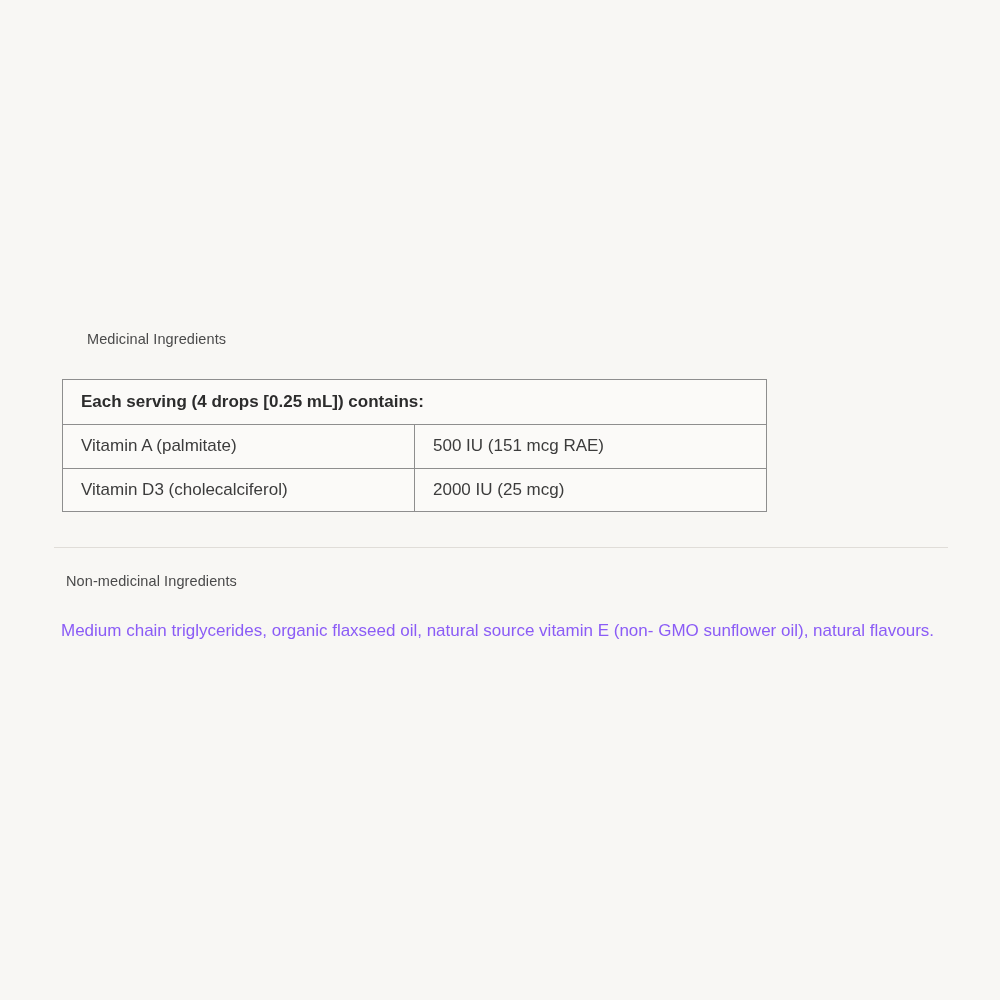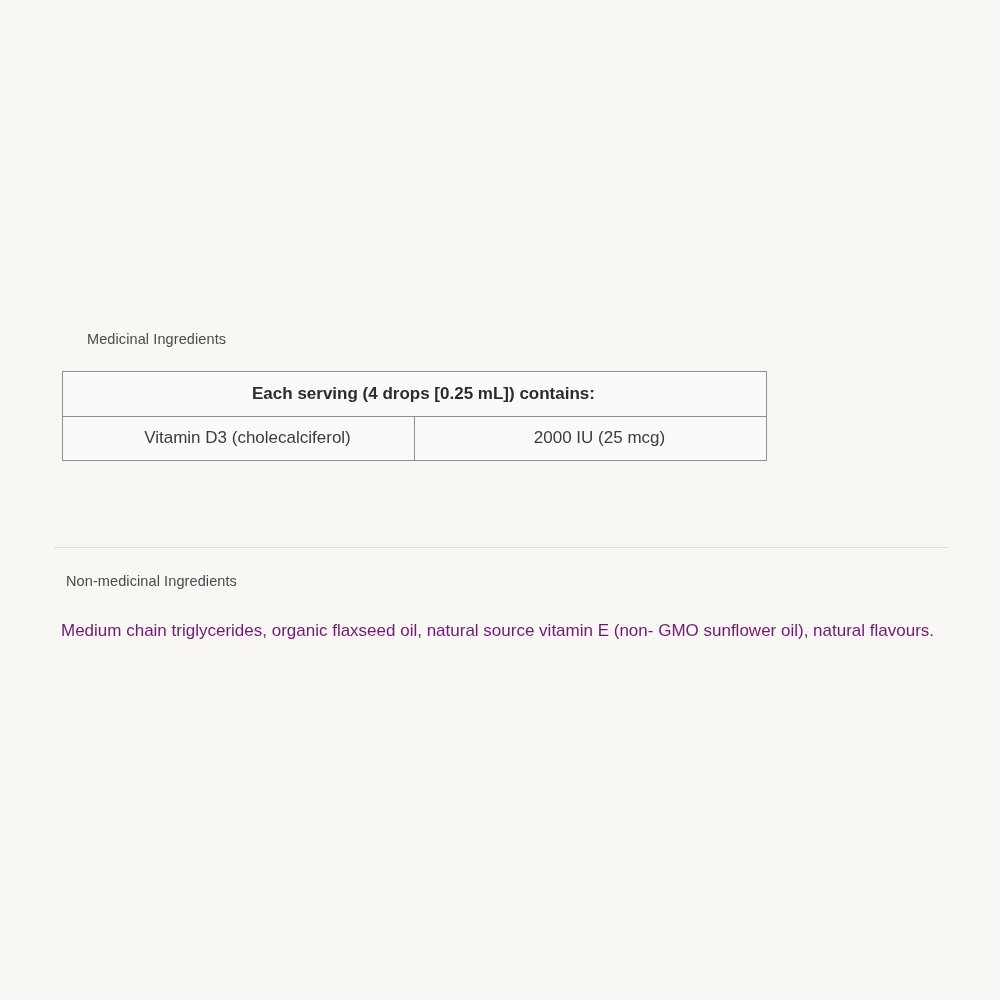--- a/index.html
+++ b/index.html
@@ -33,26 +33,25 @@
 
   #medicinal-label {
     left: 54px;
     top: 331px;
     margin-left: 33px;
   }
 
   .ingredients-table {
     position: absolute;
     left: 62px;
-    top: 371px;
+    top: 379px;
     width: 705px;
     border-collapse: collapse;
     background: #fbfaf8;
     table-layout: fixed;
-    text-align: center;
   }
 
   .ingredients-table td {
     border: 1px solid #8e8e8e;
     padding: 10px 0 11px 18px;
     font-size: 17px;
     color: #3c3c3c;
     vertical-align: middle;
     background: #fbfaf8;
     line-height: 1.25;
@@ -88,34 +87,38 @@
     top: 573px;
   }
 
   .body-text {
     position: absolute;
     left: 61px;
     top: 614px;
     width: 890px;
     font-size: 17px;
     line-height: 34px;
-    color: #701a75;
+    color: #8b5cf6;
   }
 </style>
 </head>
 <body>
 
 <div class="page">
 
   <div class="section-label" id="medicinal-label">Medicinal Ingredients</div>
 
   <table class="ingredients-table">
     <tbody>
       <tr class="header-row">
         <td colspan="2">Each serving (4 drops [0.25 mL]) contains:</td>
+      </tr>
+      <tr>
+        <td class="col-name">Vitamin A (palmitate)</td>
+        <td class="col-amount">500 IU (151 mcg RAE)</td>
       </tr>
       <tr>
         <td class="col-name">Vitamin D3 (cholecalciferol)</td>
         <td class="col-amount">2000 IU (25 mcg)</td>
       </tr>
     </tbody>
   </table>
 
   <div class="divider"></div>
 

